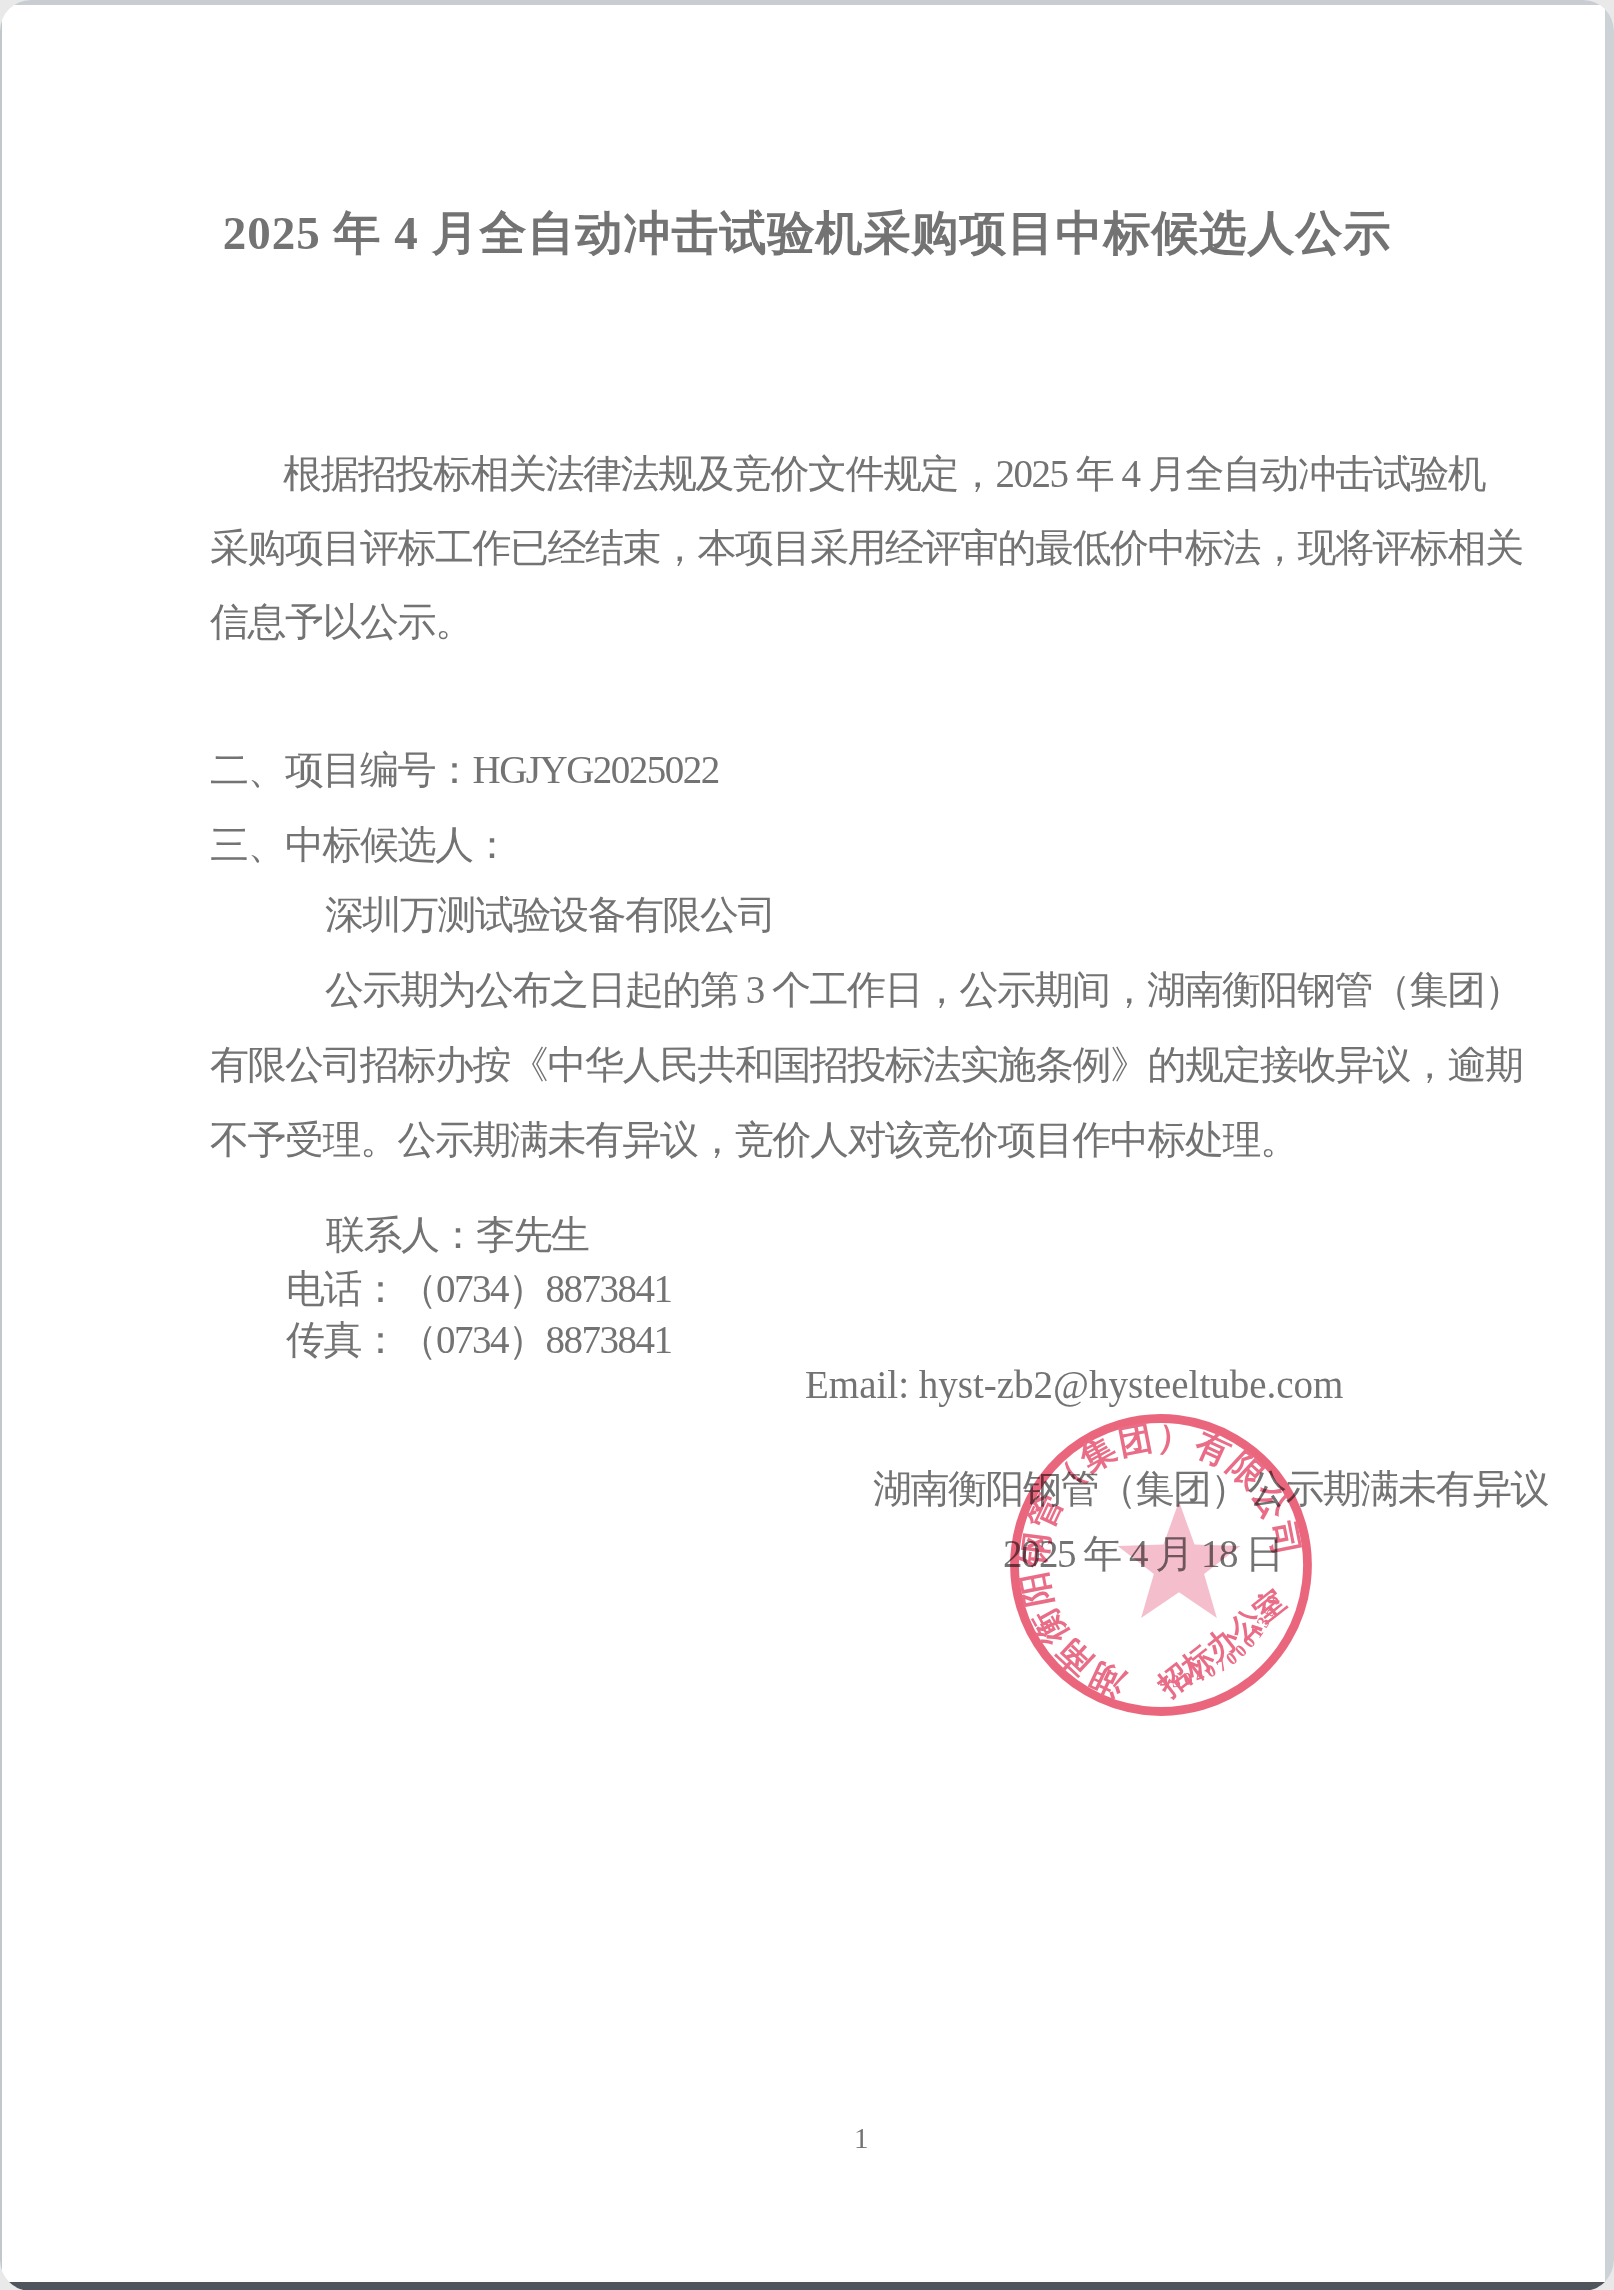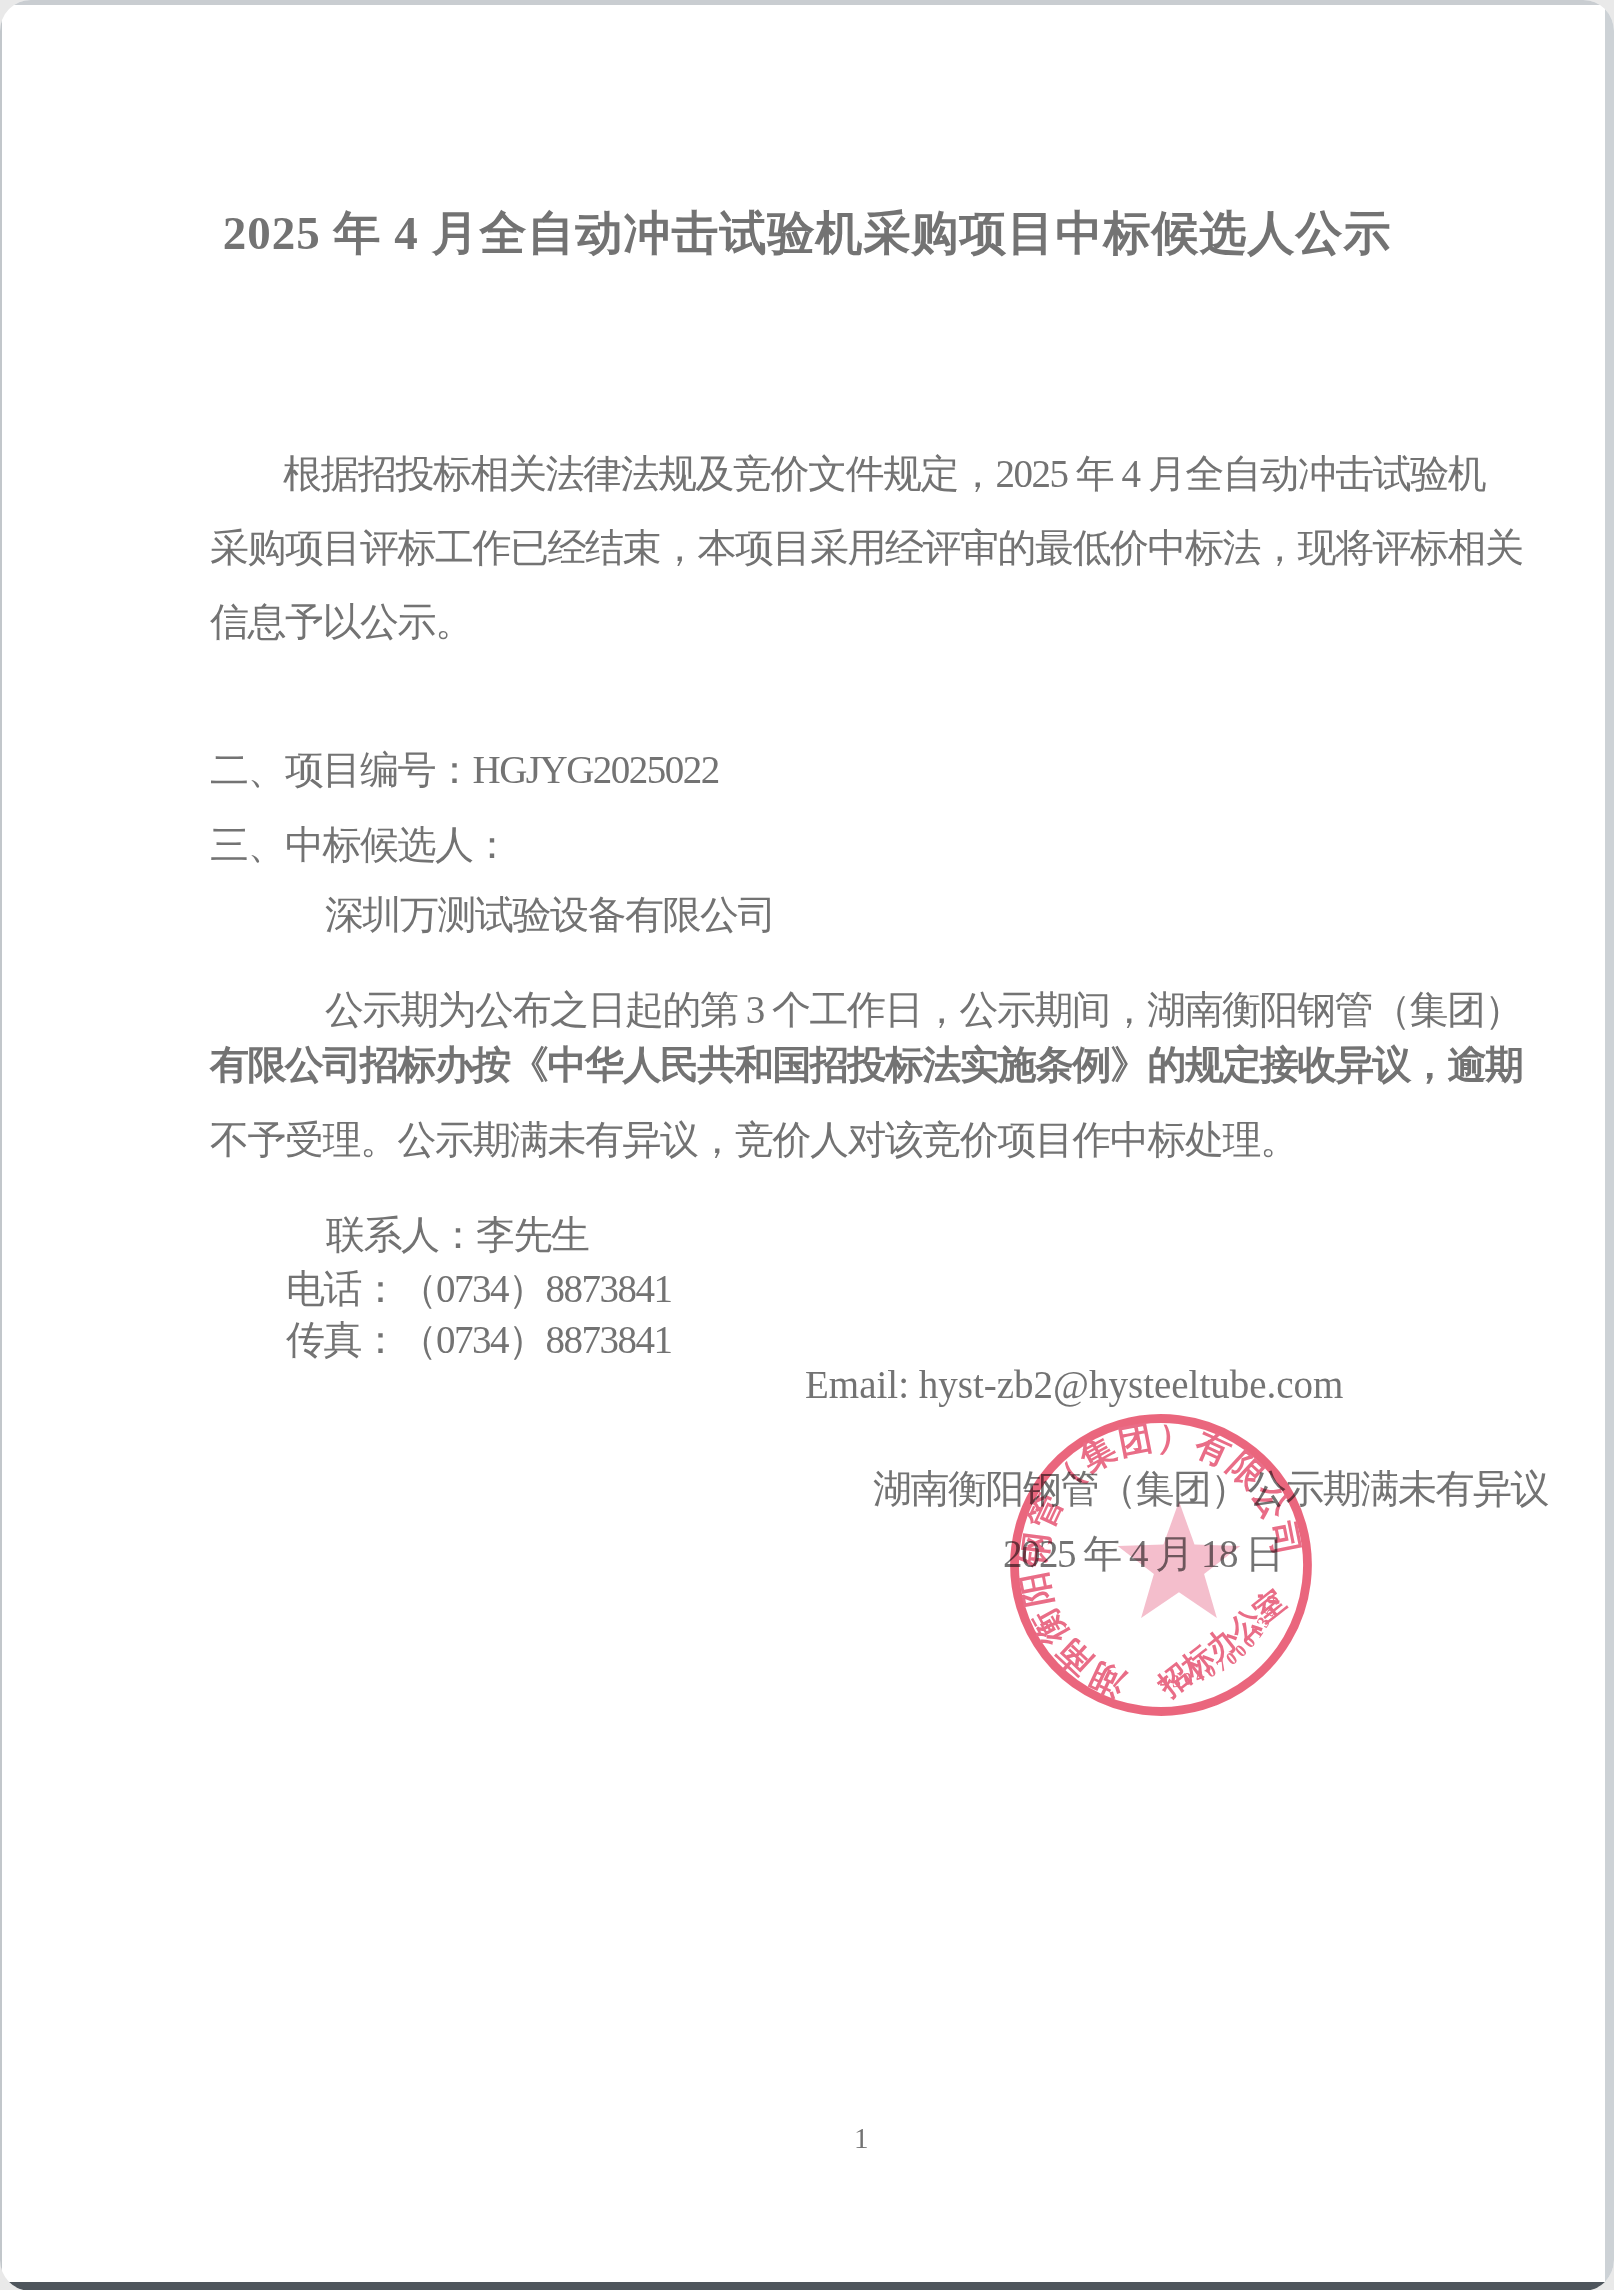--- a/index.html
+++ b/index.html
@@ -54,22 +54,22 @@
   <div class="edge edge-bottom"></div>
 
   <div class="doc-title">2025 年 4 月全自动冲击试验机采购项目中标候选人公示</div>
 
   <div class="line" style="left:283px; top:453px;">根据招投标相关法律法规及竞价文件规定，2025 年 4 月全自动冲击试验机</div>
   <div class="line" style="left:210px; top:527px;">采购项目评标工作已经结束，本项目采用经评审的最低价中标法，现将评标相关</div>
   <div class="line" style="left:210px; top:601px;">信息予以公示。</div>
   <div class="line" style="left:210px; top:749px;">二、项目编号：HGJYG2025022</div>
   <div class="line" style="left:210px; top:824px;">三、中标候选人：</div>
   <div class="line" style="left:325px; top:894px;">深圳万测试验设备有限公司</div>
-  <div class="line" style="left:325px; top:969px;margin-top:20px;">公示期为公布之日起的第 3 个工作日，公示期间，湖南衡阳钢管（集团）</div>
-  <div class="line" style="left:210px; top:1044px;font-weight:bold;">有限公司招标办按《中华人民共和国招投标法实施条例》的规定接收异议，逾期</div>
+  <div class="line" style="left:325px; top:969px;">公示期为公布之日起的第 3 个工作日，公示期间，湖南衡阳钢管（集团）</div>
+  <div class="line" style="left:210px; top:1044px;">有限公司招标办按《中华人民共和国招投标法实施条例》的规定接收异议，逾期</div>
   <div class="line" style="left:210px; top:1119px;">不予受理。公示期满未有异议，竞价人对该竞价项目作中标处理。</div>
 
   <div class="line" style="left:286px; top:1214px;margin-left:40px;">联系人：李先生</div>
   <div class="line" style="left:286px; top:1268px;">电话：（0734）8873841</div>
   <div class="line" style="left:286px; top:1319px;">传真：（0734）8873841</div>
   <div class="line" style="left:805px; top:1319px; letter-spacing:0;margin-top:45px;">Email: hyst-zb2@hysteeltube.com</div>
 
   <div class="line" style="left:873px;  top:1468px;">湖南衡阳钢管（集团）公示期满未有异议</div>
   <div class="line" style="left:1003px; top:1533px;">2025 年 4 月 18 日</div>
 

